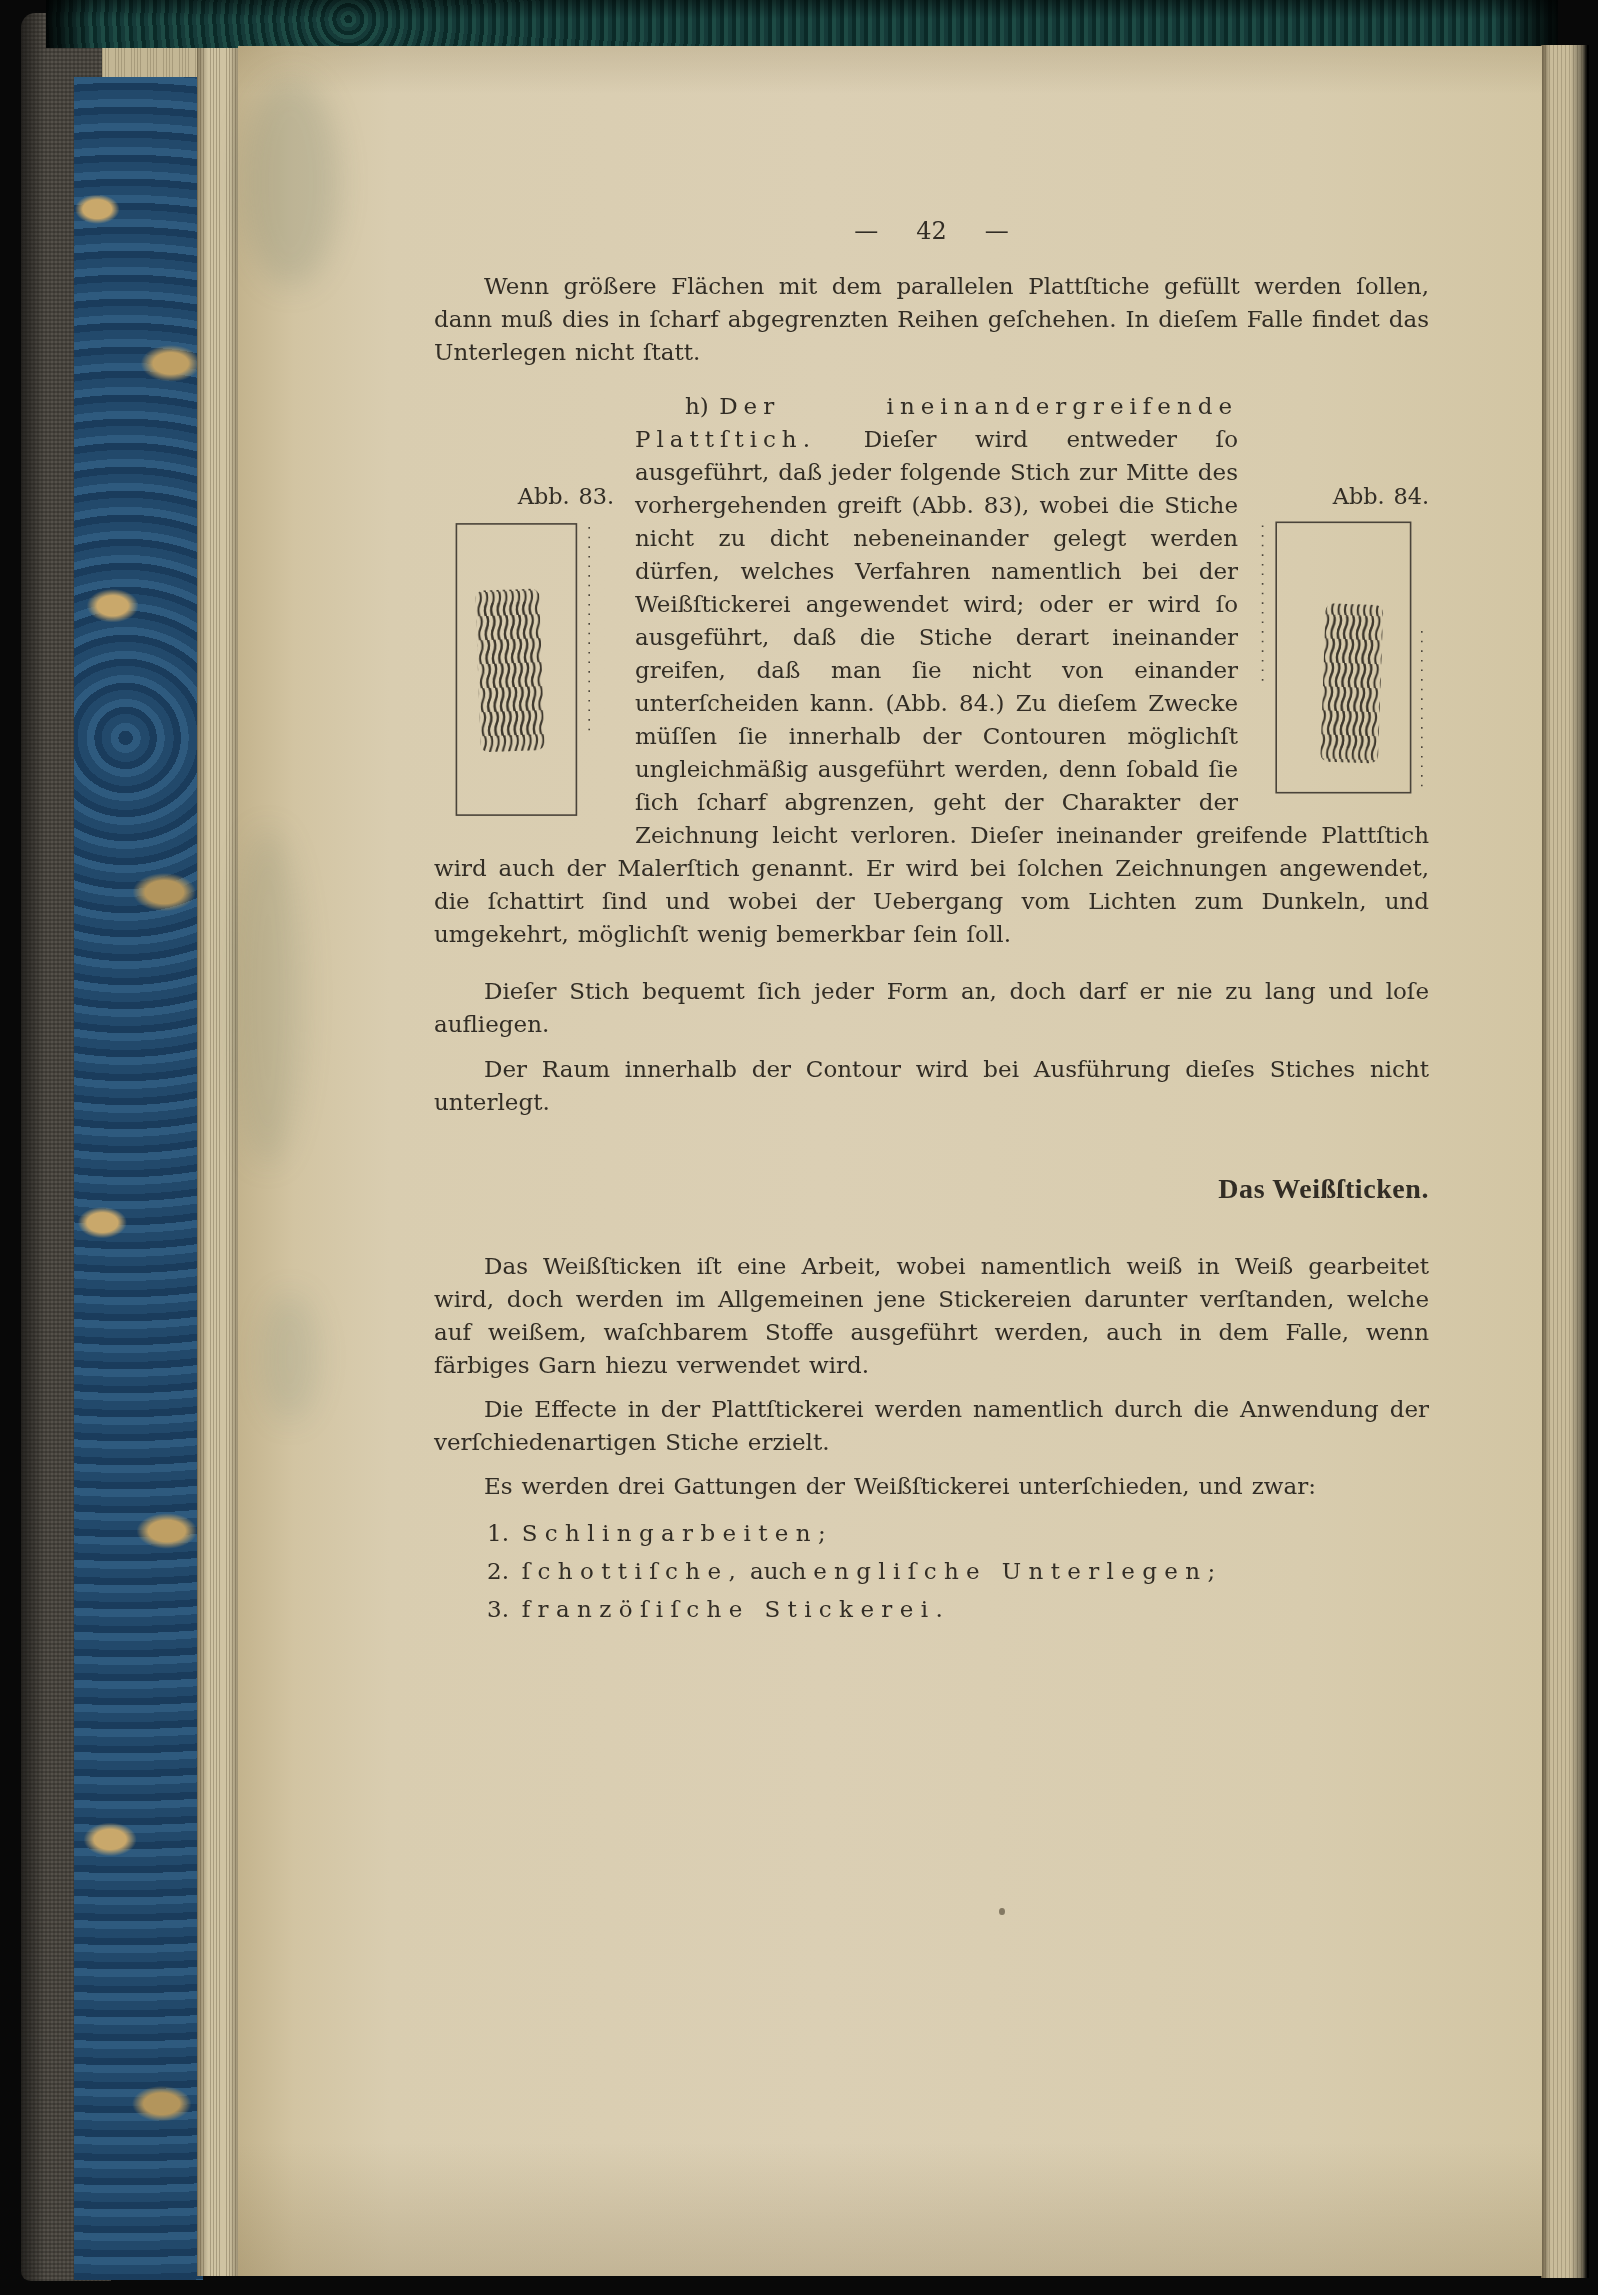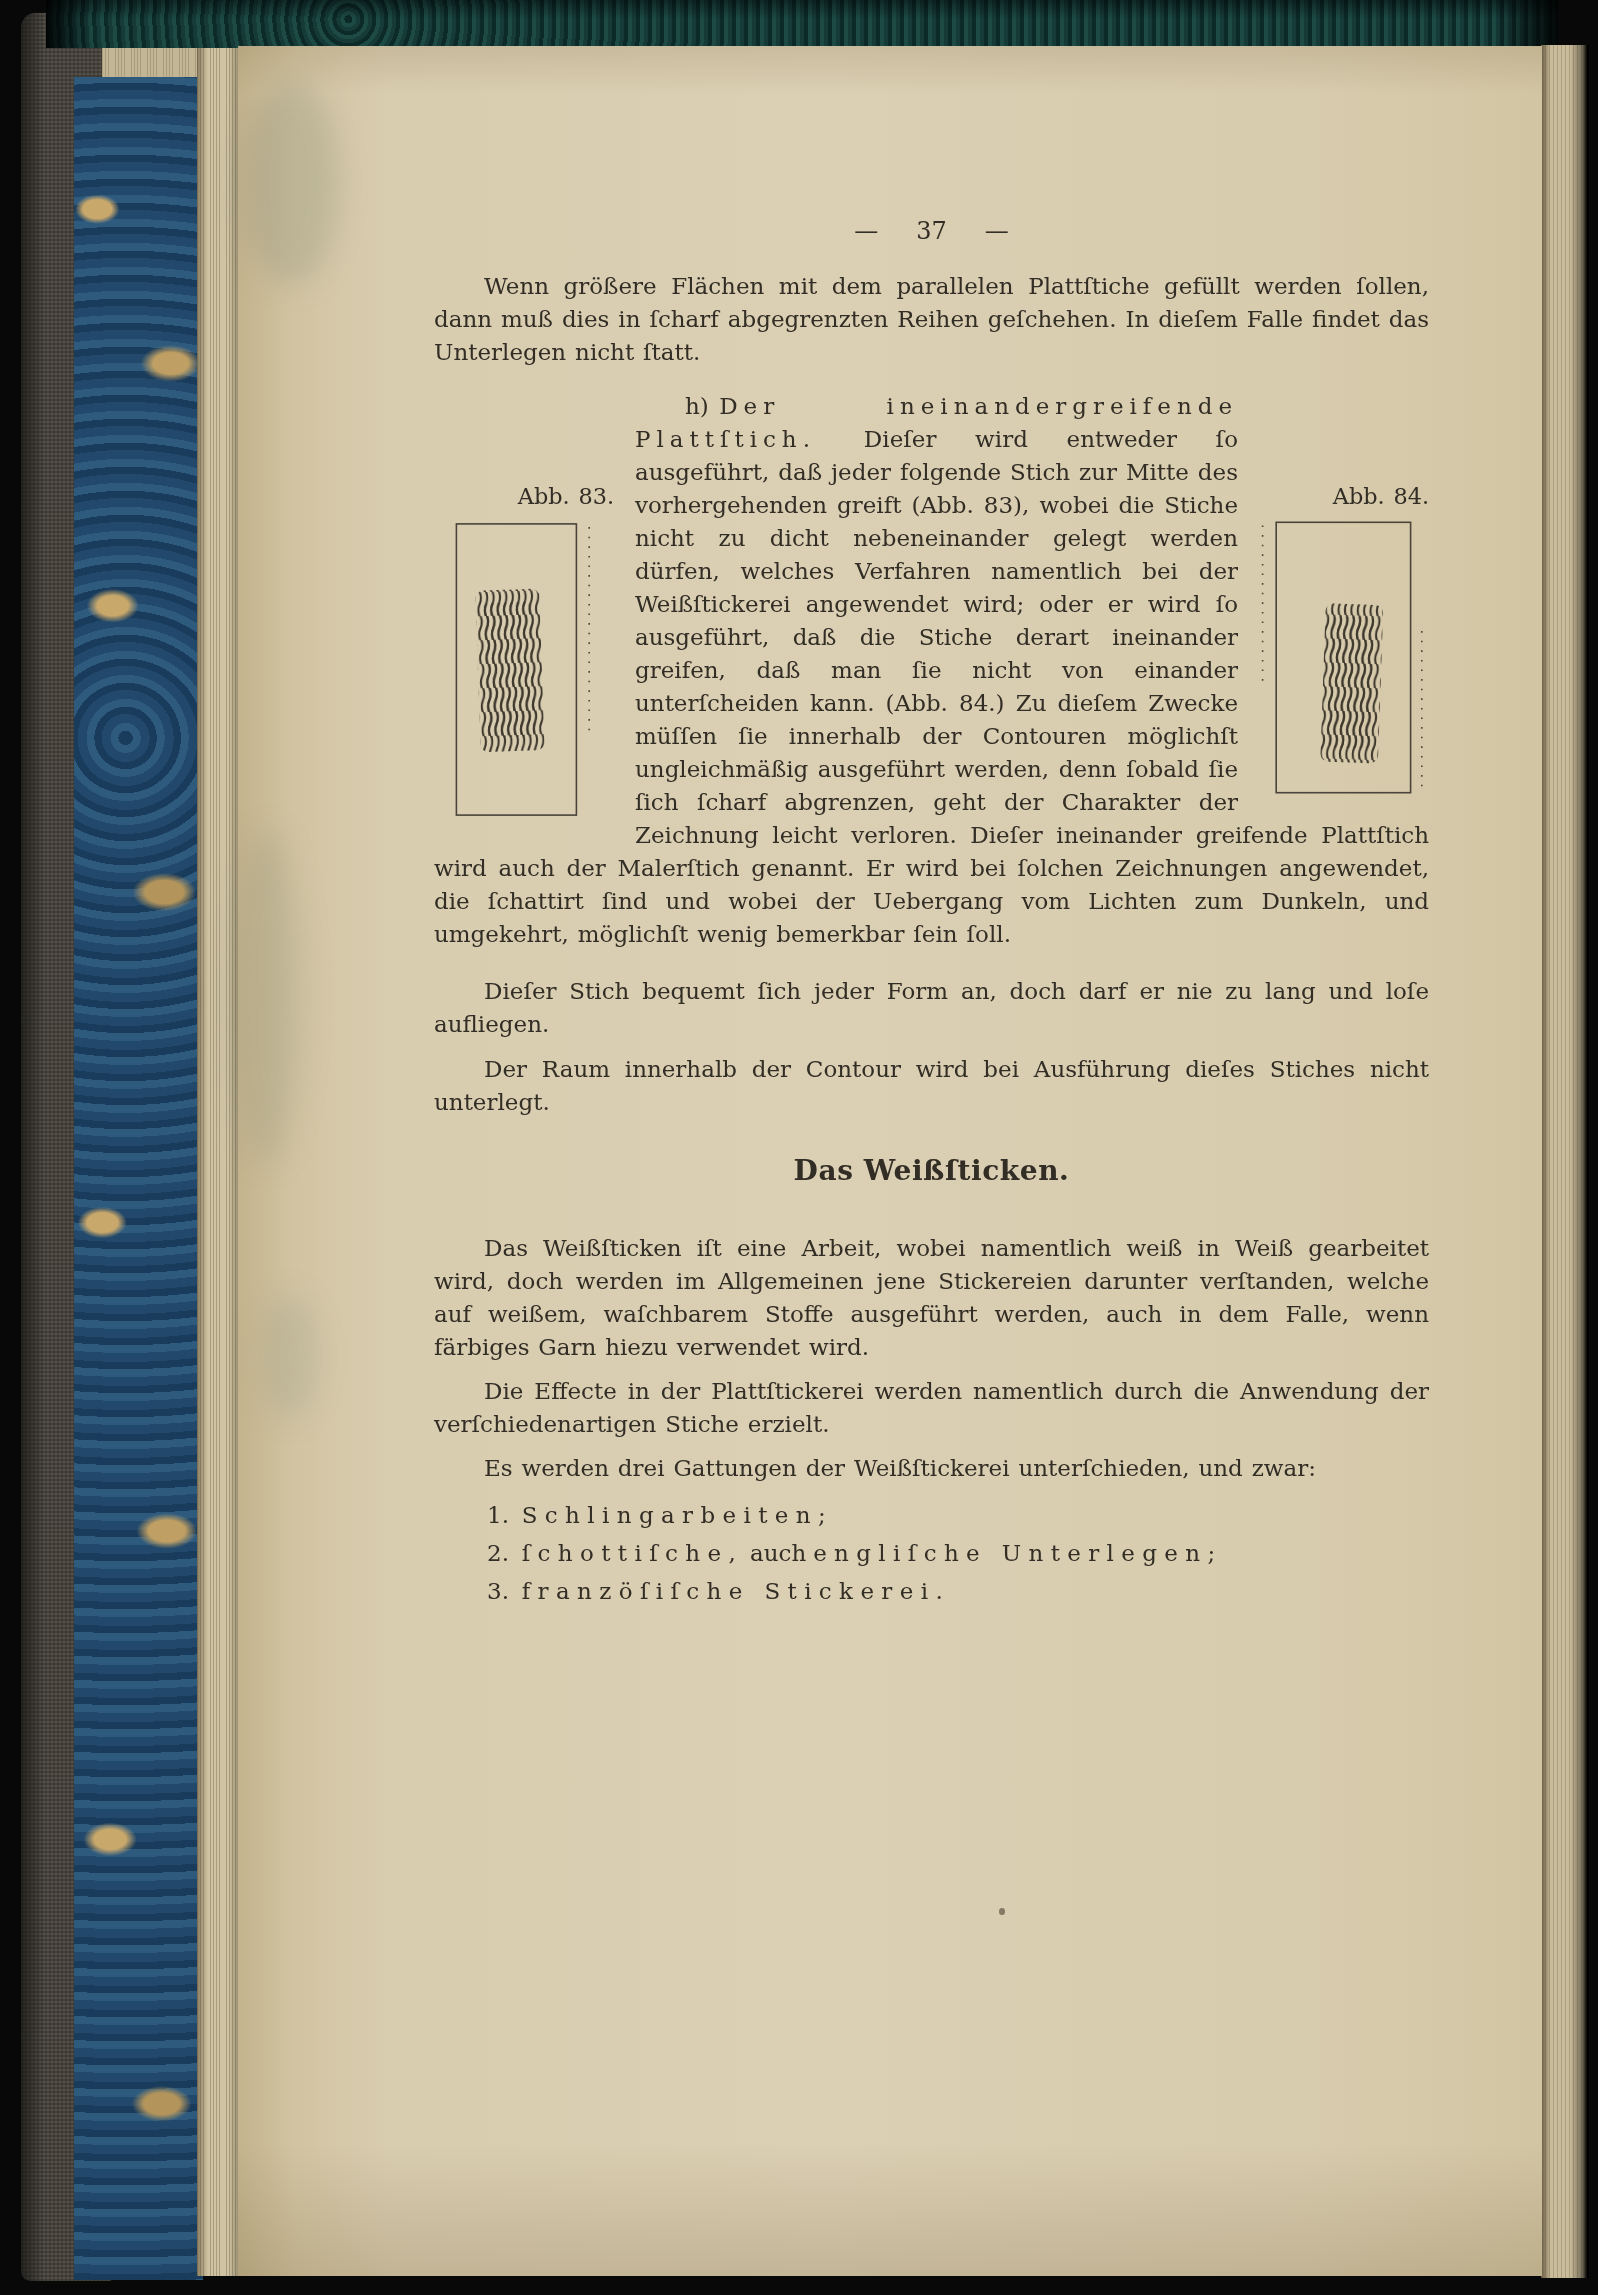--- a/index.html
+++ b/index.html
@@ -63,21 +63,21 @@
   .h-para::after{content:"";display:block;clear:both;}
   .h-marker{margin-right:.45em;}
   .h-title{letter-spacing:.26em;margin-right:.4em;}
   .spaced{letter-spacing:.32em;}
   .fig{box-sizing:border-box;}
   .fig-left{float:left;width:180px;margin:66px 21px 6.4px 0;}
   .fig-right{float:right;width:172px;margin:66px 0 6.4px 19px;}
   .fig-label{margin-top:24px;padding-left:37px;font-size:22.4px;line-height:32px;text-indent:0;text-align:right;}
   .fig-right .fig-label{padding-left:45px;}
   .fig svg{display:block;margin-top:6.4px;}
-  .section-heading{margin:35px 0 45px;text-align:center;font-size:28px;font-weight:bold;letter-spacing:.02em;}
+  .section-heading{margin:54px 0 45px;text-align:right;font-size:28px;font-weight:bold;letter-spacing:.02em;font-family:Liberation Serif, serif;}
   .nlist{margin:4.8px 0 0 53px;font-size:23px;line-height:38px;}
   .nlist-item .nnum{margin-right:12.8px;}
   .mid:empty,.spaced:empty{display:none;}
   .mid:not(:empty){margin:0 .3em;}
 </style>
 </head>
 <body>
 
 <div class="scene">
 
@@ -88,21 +88,21 @@
   <div class="cover-top"></div>
   <div class="right-edge"></div>
 
   <div class="page">
     <div class="stain s1"></div>
     <div class="stain s2"></div>
     <div class="stain s3"></div>
     <div class="speck"></div>
 
     <div class="page-num">
-      <span>—</span><span>37</span><span>—</span>
+      <span>—</span><span>42</span><span>—</span>
     </div>
 
 
     <div class="para mb-lg">Wenn größere Flächen mit dem parallelen Plattſtiche gefüllt werden ſollen, dann muß dies in ſcharf abgegrenzten Reihen geſchehen. In dieſem Falle findet das Unterlegen nicht ſtatt.</div>
 
     <div class="para h-para">
       <div class="fig fig-left">
         <div class="fig-label">Abb. 83.</div>
         <svg width="160" height="301" viewBox="0 0 200 376">
           <defs>

